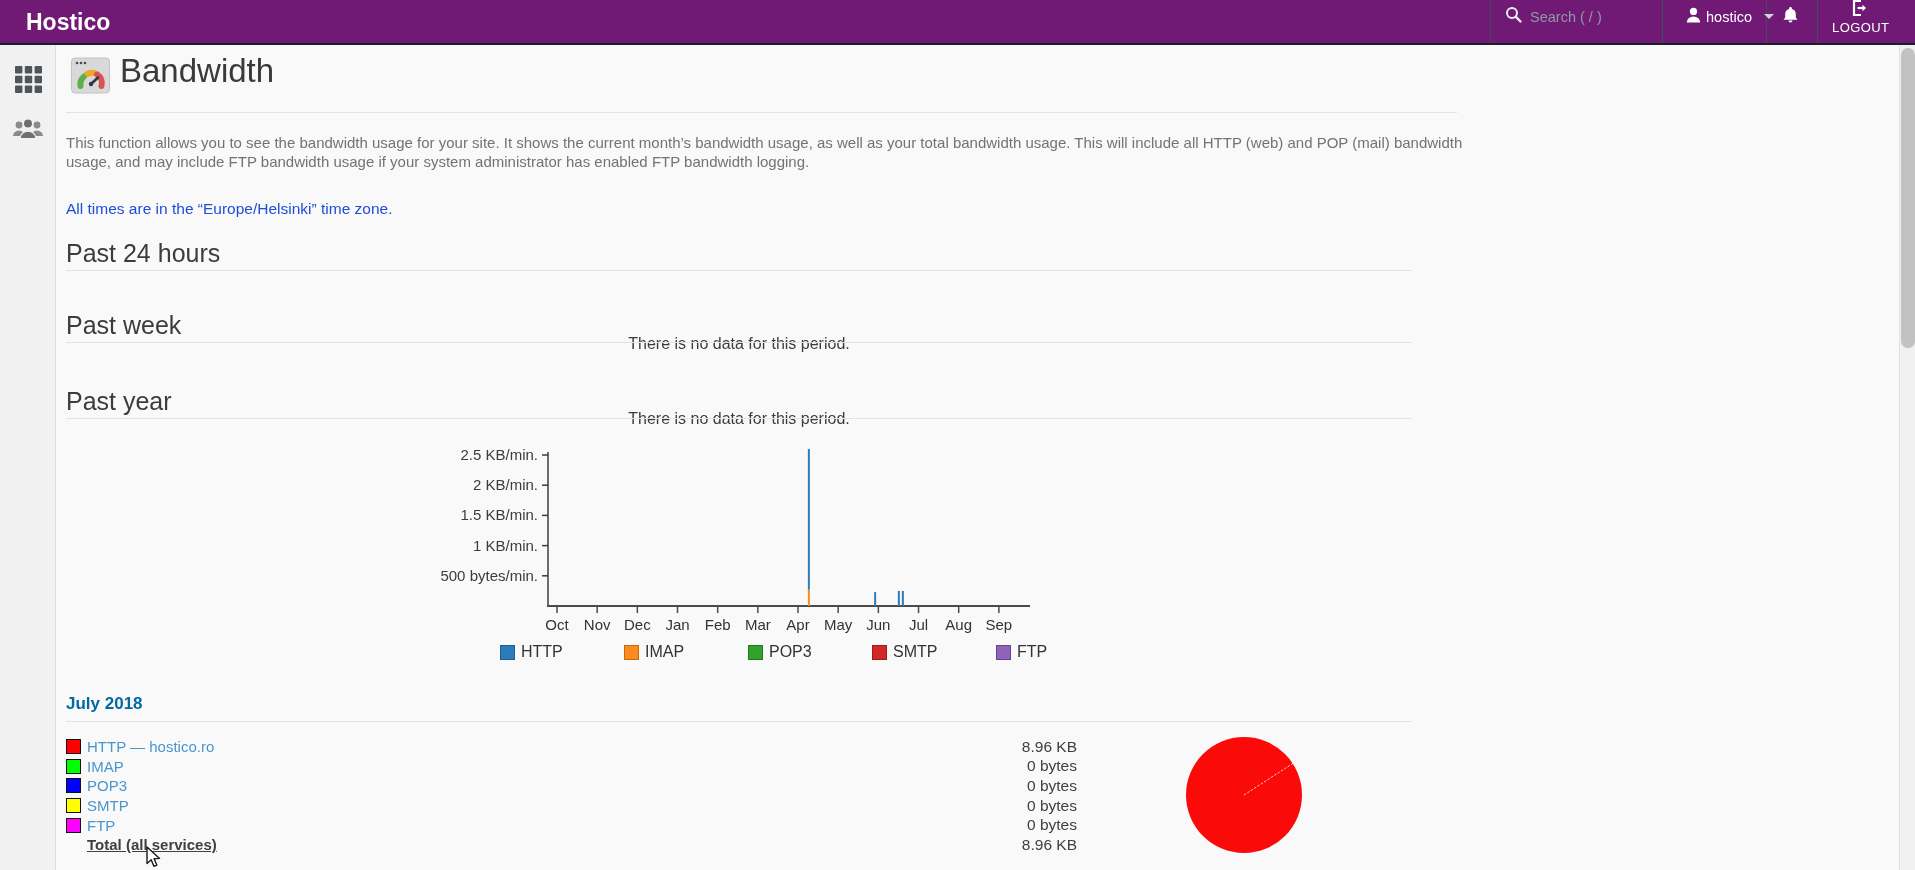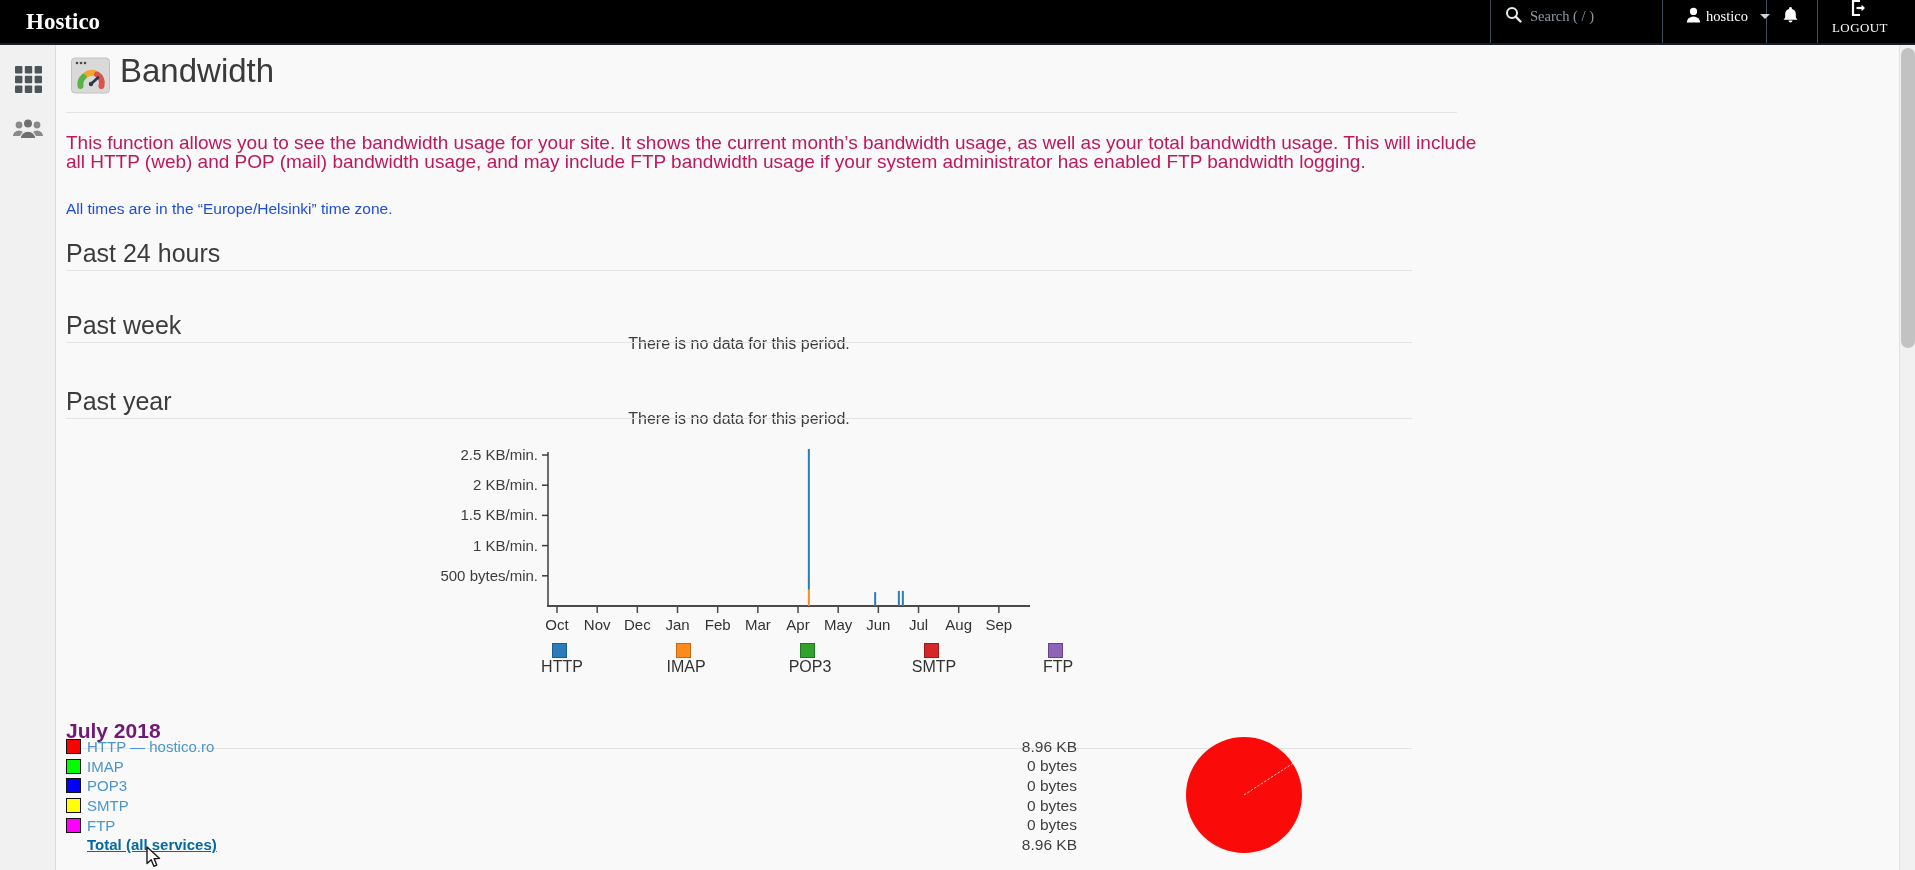--- a/index.html
+++ b/index.html
@@ -1,21 +1,21 @@
 <!DOCTYPE html>
 <html><head>
 <meta charset="utf-8">
 <style>
   * { margin:0; padding:0; box-sizing:border-box; }
   html,body { width:1915px; height:870px; overflow:hidden; }
   body { font-family:"Liberation Sans","DejaVu Sans",sans-serif; background:#f9f9f9; color:#474747; }
 
   
   #topbar { position:absolute; left:0; top:0; width:1915px; height:45px;
-            background:#000000; border-bottom:2px solid #16202a; z-index:30;font-family:Liberation Serif, serif; }
+            background:#701a75; border-bottom:2px solid #16202a; z-index:30; }
   .brand { position:absolute; left:26px; top:9px; font-size:23px; font-weight:bold; color:#fff; cursor:pointer; }
   .hdr-sep { position:absolute; top:0; width:1px; height:43px; background:#3b4d5a; }
   .hdr-group { position:absolute; top:0; height:33px; display:flex; align-items:center; color:#fff; }
   #search-group { left:1505px; width:150px; cursor:text; }
   #search-group .ph { color:#8e9ba4; font-size:14.5px; margin-left:8px; }
   #user-group { left:1686px; cursor:pointer; }
   #user-group .uname { font-size:14.5px; margin-left:5px; }
   .caret { width:0; height:0; border-left:5px solid transparent; border-right:5px solid transparent;
            border-top:5px solid #cdd5da; margin-left:12px; }
   #bell-group { left:1782px; cursor:pointer; }
@@ -27,47 +27,47 @@
              background:#f1f1f1; border-right:1px solid #dcdcdc; z-index:20; }
   .side-icon { width:56px; height:40px; display:flex; align-items:center; justify-content:center; cursor:pointer; }
   #side-grid { margin-top:16px; }
   #side-users { margin-top:10px; }
 
   
   .abs { position:absolute; }
   #title-icon { left:71px; top:56px; }
   #page-title { left:120px; top:52px; font-size:33px; font-weight:400; color:#3a3a3a; }
   #title-rule { left:66px; top:112px; width:1391px; height:1px; background:#e3e3e3; }
-  #desc { left:66px; top:133px; width:1424px; font-size:19px; line-height:19px; color:#be185d; }
+  #desc { left:66px; top:133px; width:1424px; font-size:15px; line-height:19px; color:#737373; }
   #tznote { left:66px; top:200px; font-size:15.5px; color:#1d4ed8; }
 
   .sect-h2 { left:66px; width:1346px; font-size:25px; font-weight:400; color:#3c3c3c;
              line-height:25px; padding-bottom:4px; border-bottom:1px solid #e3e3e3; }
   #h2-past24 { top:241px; }
   #h2-pastweek { top:313px; }
   #h2-pastyear { top:389px; }
   .nodata { left:66px; width:1346px; text-align:center; font-size:16px; color:#3c3c3c;margin-top:48px; }
   #nd1 { top:287px; }
   #nd2 { top:362px; }
 
   #bwchart { left:360px; top:430px; }
 
   #legend { left:500px; top:643px; display:flex; }
-  .leg-item { width:124px; display:flex; align-items:center;flex-direction:column; }
+  .leg-item { width:124px; display:flex; align-items:center; }
   .leg-sq { width:15px; height:15px; display:inline-block; margin-right:6px; }
   .leg-lbl { font-size:16px; color:#333; }
 
-  #h3-month { left:66px; top:719px; width:1346px; font-size:21px; font-weight:700; color:#701a75;
+  #h3-month { left:66px; top:692px; width:1346px; font-size:17px; font-weight:700; color:#0369a1;
               line-height:24px; padding-bottom:5px; border-bottom:1px solid #e3e3e3; }
 
   #usage-table { left:66px; top:737px; width:1011px; }
   .u-row { display:flex; align-items:center; height:19.6px; }
   .u-sq { width:15px; height:15px; border:1px solid #111; display:inline-block; margin-right:6px; flex:none; }
   .u-label { font-size:15px; color:#4a96cc; cursor:pointer; flex:1; }
-  .u-label.total { font-weight:700; color:#0369a1; text-decoration:underline; margin-left:21px; }
+  .u-label.total { font-weight:700; color:#404040; text-decoration:underline; margin-left:21px; }
   .u-val { width:220px; text-align:right; font-size:15.5px; color:#3f3f3f; }
 
   #pie { left:1185px; top:736px; }
 
   
   #scrollbar { position:absolute; right:0; top:45px; width:16px; height:825px;
                background:#f1f1f1; border-left:1px solid #e2e2e2; z-index:40; }
   #scroll-thumb { position:absolute; left:1px; top:3px; width:14px; height:300px; background:#c2c2c2; border-radius:7px; }
 
   #cursor { left:146px; top:846px; z-index:50; }

